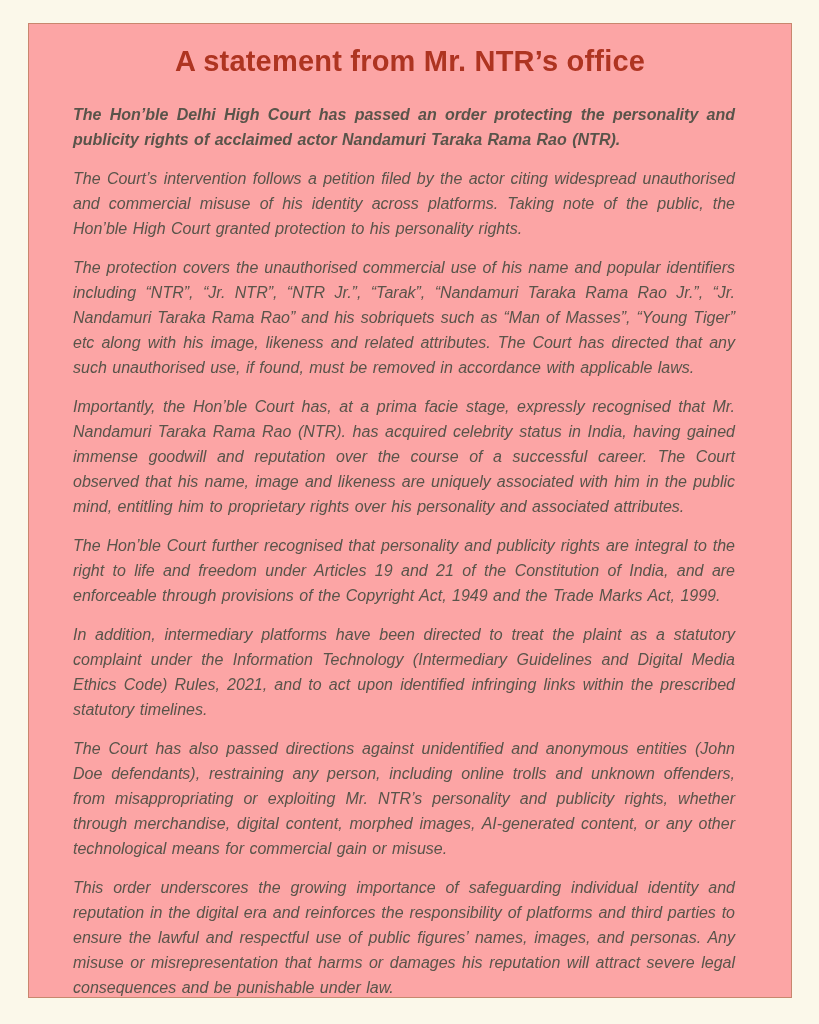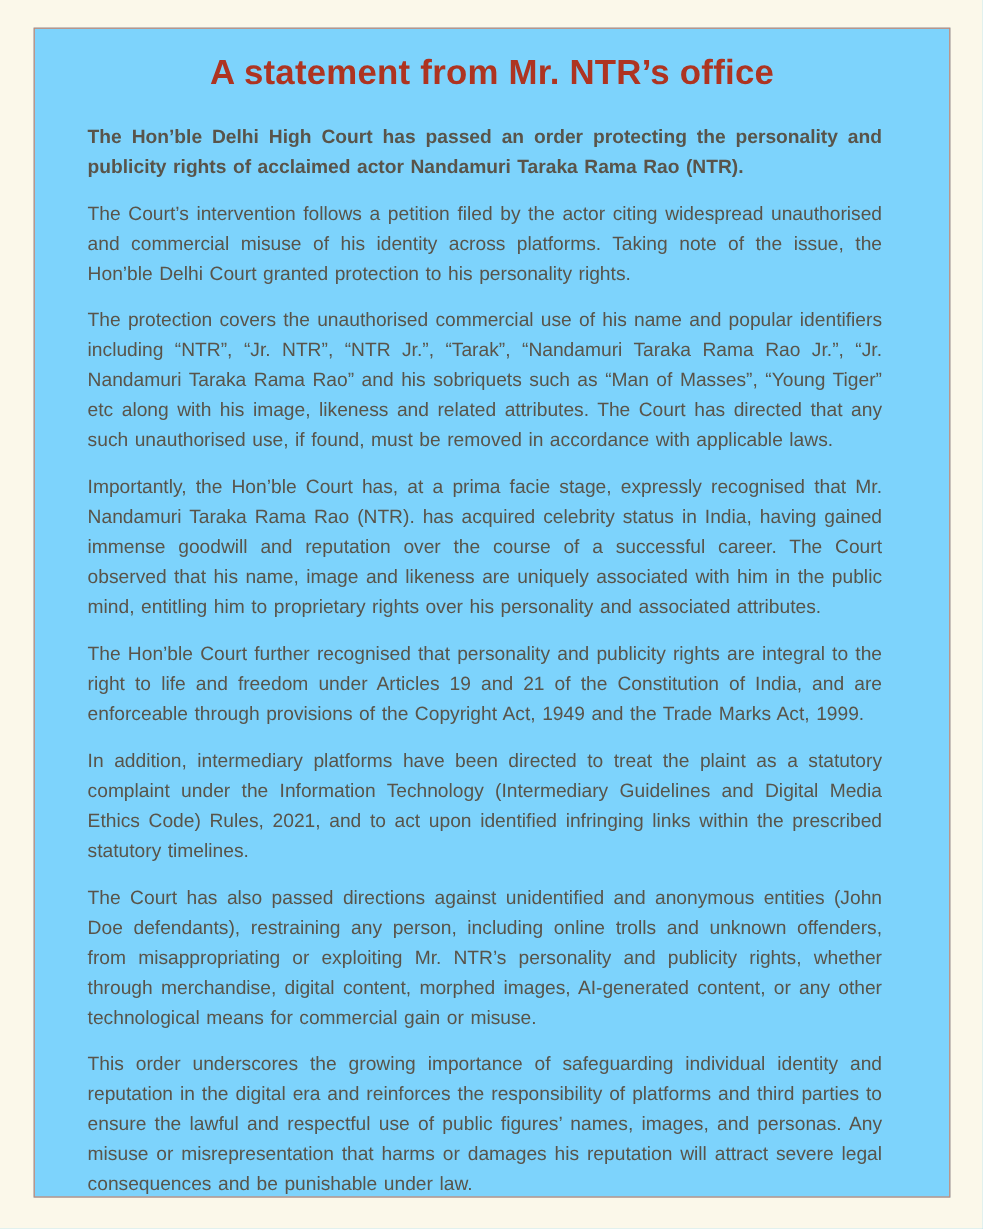--- a/index.html
+++ b/index.html
@@ -17,55 +17,56 @@
   .frame {
     position: absolute;
     left: 28px;
     top: 23px;
     width: 764px;
     height: 975px;
     box-sizing: border-box;
     border: 1px solid #c8876e;
     padding: 16px 44px 0 44px;
     overflow: hidden;
-    background: #7dd3fc;
+    background: #fca5a5;
   }
   .title {
     color: #ae3421;
     font-size: 29px;
     line-height: 34px;
     font-weight: 700;
     text-align: center;
     margin: 4px 0 24px 0;
     letter-spacing: 0.2px;
   }
   .statement p {
     color: #59544a;
     font-size: 16px;
     line-height: 25px;
     text-align: justify;
     margin: 0 12px 14px 0;
     word-spacing: 1px;
+    font-style: italic;
   }
   .statement p.lead {
     font-weight: 700;
   }
   .statement p:last-child {
     margin-bottom: 0;
   }
 </style>
 </head>
 <body>
 
 <div class="frame">
   <h1 class="title">A statement from Mr. NTR’s office</h1>
 
   <div class="statement">
     <p class="lead">The Hon’ble Delhi High Court has passed an order protecting the personality and publicity rights of acclaimed actor Nandamuri Taraka Rama Rao (NTR).</p>
-    <p>The Court’s intervention follows a petition filed by the actor citing widespread unauthorised and commercial misuse of his identity across platforms. Taking note of the issue, the Hon’ble Delhi Court granted protection to his personality rights.</p>
+    <p>The Court’s intervention follows a petition filed by the actor citing widespread unauthorised and commercial misuse of his identity across platforms. Taking note of the public, the Hon’ble High Court granted protection to his personality rights.</p>
     <p>The protection covers the unauthorised commercial use of his name and popular identifiers including “NTR”, “Jr. NTR”, “NTR Jr.”, “Tarak”, “Nandamuri Taraka Rama Rao Jr.”, “Jr. Nandamuri Taraka Rama Rao” and his sobriquets such as “Man of Masses”, “Young Tiger” etc along with his image, likeness and related attributes. The Court has directed that any such unauthorised use, if found, must be removed in accordance with applicable laws.</p>
     <p>Importantly, the Hon’ble Court has, at a prima facie stage, expressly recognised that Mr. Nandamuri Taraka Rama Rao (NTR). has acquired celebrity status in India, having gained immense goodwill and reputation over the course of a successful career. The Court observed that his name, image and likeness are uniquely associated with him in the public mind, entitling him to proprietary rights over his personality and associated attributes.</p>
     <p>The Hon’ble Court further recognised that personality and publicity rights are integral to the right to life and freedom under Articles 19 and 21 of the Constitution of India, and are enforceable through provisions of the Copyright Act, 1949 and the Trade Marks Act, 1999.</p>
     <p>In addition, intermediary platforms have been directed to treat the plaint as a statutory complaint under the Information Technology (Intermediary Guidelines and Digital Media Ethics Code) Rules, 2021, and to act upon identified infringing links within the prescribed statutory timelines.</p>
     <p>The Court has also passed directions against unidentified and anonymous entities (John Doe defendants), restraining any person, including online trolls and unknown offenders, from misappropriating or exploiting Mr. NTR’s personality and publicity rights, whether through merchandise, digital content, morphed images, AI-generated content, or any other technological means for commercial gain or misuse.</p>
     <p>This order underscores the growing importance of safeguarding individual identity and reputation in the digital era and reinforces the responsibility of platforms and third parties to ensure the lawful and respectful use of public figures’ names, images, and personas. Any misuse or misrepresentation that harms or damages his reputation will attract severe legal consequences and be punishable under law.</p>
   </div>
 </div>
 
 </body></html>

